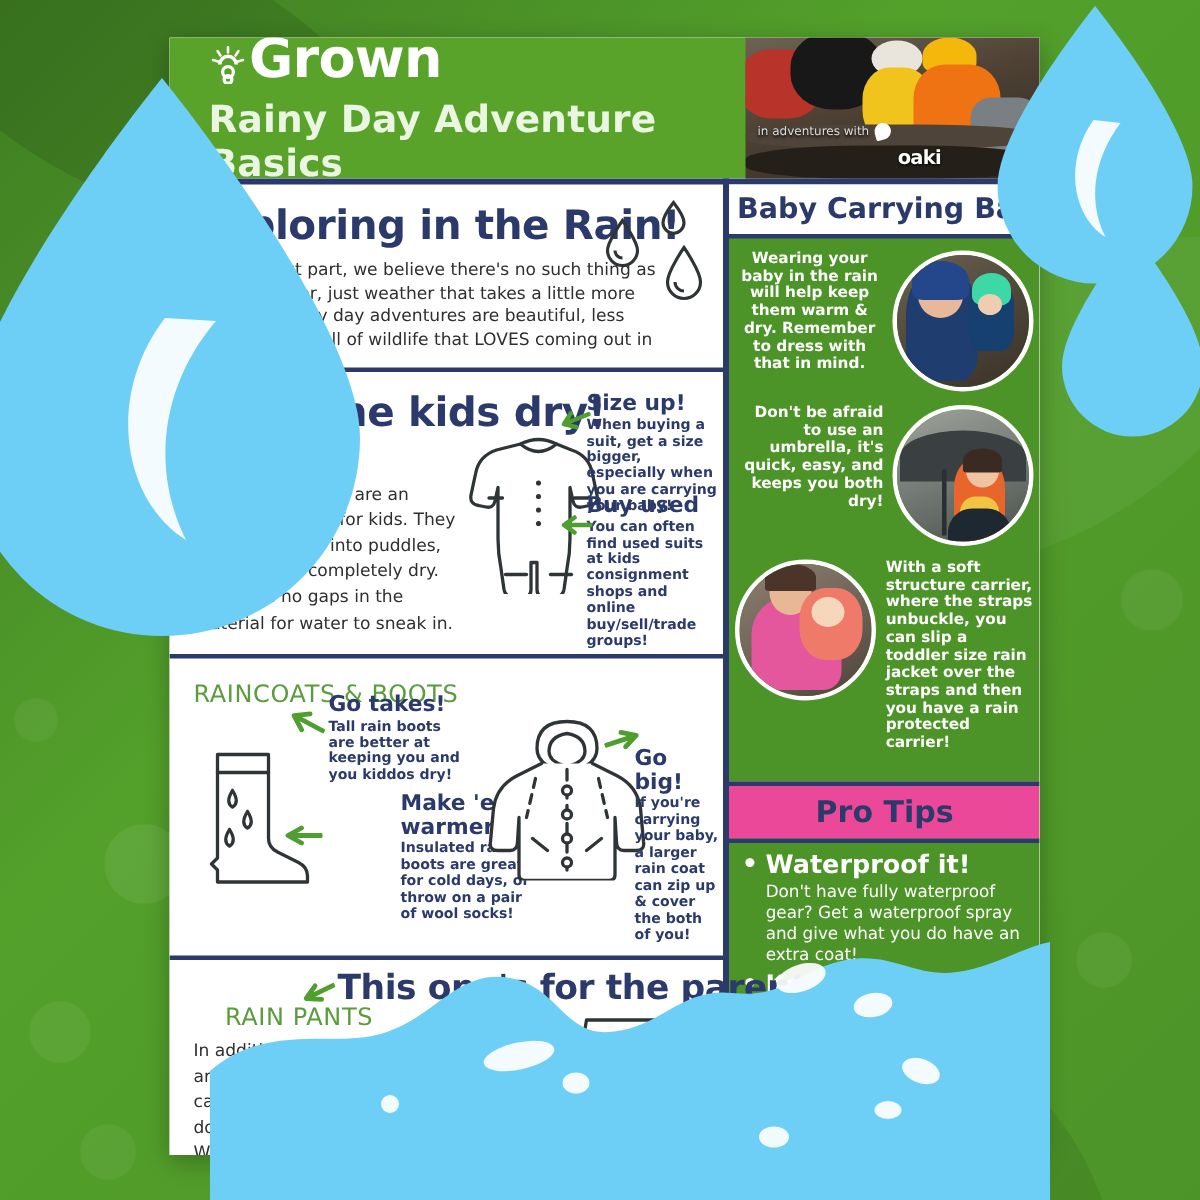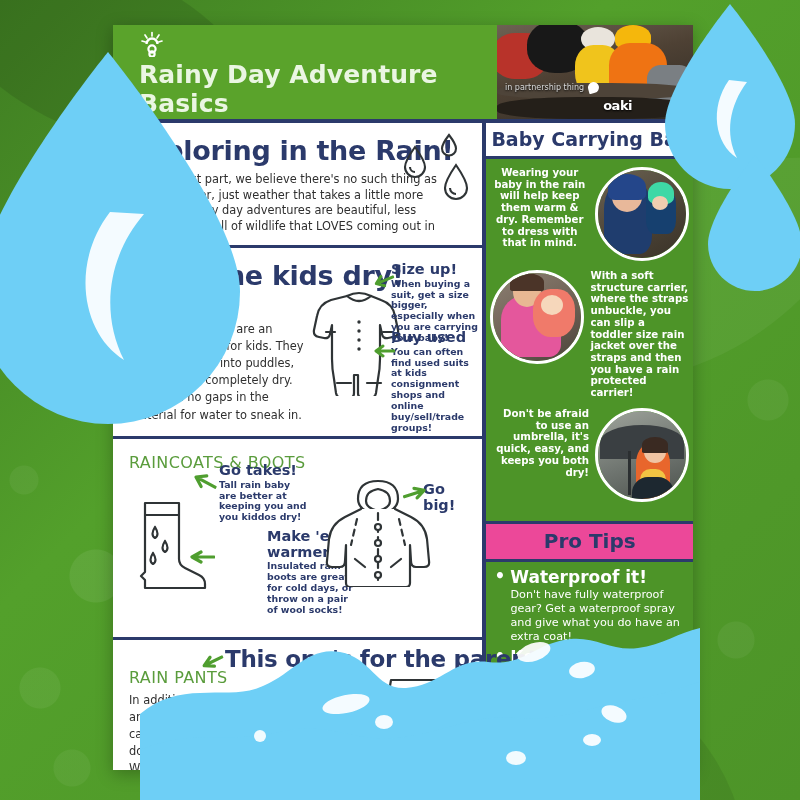--- a/index.html
+++ b/index.html
@@ -115,36 +115,37 @@
               <line x1="6" y1="4" x2="8" y2="7"></line>
               <line x1="20" y1="4" x2="18" y2="7"></line>
               <line x1="3" y1="10" x2="6.5" y2="11"></line>
               <line x1="23" y1="10" x2="19.5" y2="11"></line>
             </g>
             <path d="M7.5 13 a5.5 5.5 0 1 1 11 0" fill="none" stroke="#ffffff" stroke-width="2.4"></path>
             <circle cx="13" cy="18" r="3.6" fill="none" stroke="#ffffff" stroke-width="2.2"></circle>
             <circle cx="13" cy="23" r="2.6" fill="none" stroke="#ffffff" stroke-width="2.2"></circle>
           </svg>
         </span>
+        <span>Grown</span>
       </div>
       <div class="tagline">Rainy Day Adventure Basics</div>
     </div>
 
     <div class="hdr-photo">
       <div class="hp-fig" style="left:-4px;top:8px;width:54px;height:46px;background:#b8332a;border-radius:40%;"></div>
       <div class="hp-fig" style="left:30px;top:-4px;width:62px;height:52px;background:#181818;border-radius:45%;"></div>
       <div class="hp-fig" style="left:84px;top:2px;width:34px;height:24px;background:#e9e4dc;border-radius:50%;"></div>
       <div class="hp-fig" style="left:78px;top:20px;width:46px;height:52px;background:#f0c41c;border-radius:40% 40% 45% 45%;"></div>
       <div class="hp-fig" style="left:118px;top:0px;width:36px;height:24px;background:#f5b70c;border-radius:50% 50% 30% 30%;"></div>
       <div class="hp-fig" style="left:112px;top:18px;width:58px;height:62px;background:#ef7313;border-radius:36% 36% 30% 30%;"></div>
       <div class="hp-fig" style="left:150px;top:40px;width:46px;height:46px;background:#7a7f83;border-radius:30%;"></div>
       <div class="hp-fig" style="left:0px;top:58px;width:196px;height:16px;background:#4e4439;"></div>
       <div class="hp-fig" style="left:0px;top:72px;width:196px;height:22px;background:#241f19;"></div>
       <div class="partner">
-        <span>in partnership thing</span>
+        <span>in adventures with</span>
         <span class="oaki-mark"></span>
         <span class="oaki">oaki</span>
       </div>
     </div>
   </div>
 
   <div class="body-split">
 
     <div class="col-left">
 
@@ -223,21 +224,21 @@
             <g class="illo" stroke-width="1.7" fill="none">
               <path d="M26 30 q5 8 0 11 q-5 -3 0 -11"></path>
               <path d="M36 44 q5 8 0 11 q-5 -3 0 -11"></path>
               <path d="M24 56 q5 8 0 11 q-5 -3 0 -11"></path>
             </g>
           </svg>
         </span>
 
         <div style="position:absolute;left:106px;top:24px;width:90px;">
           <div class="callout-h">Go takes!</div>
-          <div class="callout-b">Tall rain baby are better at keeping you and you kiddos dry!</div>
+          <div class="callout-b">Tall rain boots are better at keeping you and you kiddos dry!</div>
         </div>
         <span style="position:absolute;left:76px;top:34px;transform:rotate(28deg);">
           <svg width="28" height="16" viewBox="0 0 28 16">
               <path d="M27 8 L7 8 M14 2 L5 8 L14 14" stroke="#4f9e2f" stroke-width="3.2" fill="none" stroke-linecap="round" stroke-linejoin="round"></path>
             </svg>
         </span>
 
         <div style="position:absolute;left:106px;top:90px;width:92px;margin-left:48px;">
           <div class="callout-h">Make 'em warmer!</div>
           <div class="callout-b">Insulated rain boots are great for cold days, or throw on a pair of wool socks!</div>
@@ -260,38 +261,39 @@
                 <circle cx="53" cy="84" r="3"></circle>
                 <circle cx="53" cy="100" r="3"></circle>
               </g>
             <path class="illo" d="M32 44 l-6 26" fill="none" stroke-width="1.5" stroke-dasharray="6 5"></path>
             <path class="illo" d="M74 44 l6 26" fill="none" stroke-width="1.5" stroke-dasharray="6 5"></path>
             <path class="illo" d="M30 84 l10 8" fill="none" stroke-width="1.5"></path>
             <path class="illo" d="M76 84 l-10 8" fill="none" stroke-width="1.5"></path>
           </svg>
         </span>
 
-        <div style="position:absolute;left:310px;top:43px;width:58px;">
+        <div style="position:absolute;left:310px;top:60px;width:58px;">
           <div class="callout-h">Go big!</div>
+          <div class="callout-b">If you're carrying your baby, a larger rain coat can zip up &amp; cover the both of you!</div>
         </div>
         <span style="position:absolute;left:290px;top:46px;transform:rotate(-18deg);">
           <svg width="26" height="14" viewBox="0 0 26 14">
               <path d="M1 7 L20 7 M13 2 L22 7 L13 12" stroke="#4f9e2f" stroke-width="3.2" fill="none" stroke-linecap="round" stroke-linejoin="round"></path>
             </svg>
         </span>
       </div>
 
       <div class="panel" style="height:193px;">
         <h2 class="big" style="position:absolute;left:112px;top:4px;font-size:23px;white-space:nowrap;">This one's for the parents!</h2>
         <span style="position:absolute;left:86px;top:14px;transform:rotate(-26deg);">
           <svg width="26" height="14" viewBox="0 0 26 14">
               <path d="M25 7 L7 7 M14 2 L5 7 L14 12" stroke="#4f9e2f" stroke-width="3.2" fill="none" stroke-linecap="round" stroke-linejoin="round"></path>
             </svg>
         </span>
-        <h3 class="sub" style="margin-top:18px;">RAIN PANTS</h3>
+        <h3 class="sub" style="margin-top:18px;margin-left:21px;">RAIN PANTS</h3>
         <div class="body-txt" style="width:268px;">In addition to a rain coat and boots, rain pants are wonderful for the adults. When you're carrying your baby, you'll have water dripping down from the carrier/child, soaking your legs. When you pick up your tired toddler, you won't have to worry about their wet and muddy boots on your legs.</div>
 
         <span style="position:absolute;left:272px;top:36px;">
           <svg width="72" height="100" viewBox="0 0 72 100">
             <path class="illo" d="M6 4 l60 0 l0 12 l-4 0 l-4 62 q-1 10 -8 10 l-8 0 q-5 0 -5 -10 l-2 -34 l-2 34 q0 10 -5 10 l-8 0 q-7 0 -8 -10 l-4 -62 l-4 0 Z"></path>
             <path class="illo" d="M6 16 l60 0" fill="none" stroke-width="1.8"></path>
             <path d="M36 42 l4 26 l-4 10 l-4 -10 Z" fill="#2f3436"></path>
             <path class="illo" d="M14 20 q4 16 16 18" fill="none" stroke-width="1.6"></path>
             <path class="illo" d="M58 20 q-4 16 -16 18" fill="none" stroke-width="1.6"></path>
           </svg>
@@ -311,47 +313,47 @@
           <div class="rc-txt" style="text-align:center;">Wearing your baby in the rain will help keep them warm &amp; dry. Remember to dress with that in mind.</div>
           <div class="rc-photo">
             <div class="pf" style="inset:0;background:linear-gradient(150deg,#6b6252 0%,#4a4235 60%,#3a3228 100%);"></div>
             <div class="pf" style="left:6px;top:10px;width:48px;height:74px;background:#1f3d6e;border-radius:40% 40% 25% 25%;"></div>
             <div class="pf" style="left:14px;top:12px;width:30px;height:30px;background:#e8b89a;border-radius:50%;"></div>
             <div class="pf" style="left:10px;top:4px;width:38px;height:26px;background:#24468a;border-radius:50% 50% 20% 20%;"></div>
             <div class="pf" style="left:48px;top:20px;width:30px;height:44px;background:#16406f;border-radius:30%;"></div>
             <div class="pf" style="left:50px;top:12px;width:26px;height:22px;background:#3ed8a6;border-radius:50% 50% 30% 30%;"></div>
             <div class="pf" style="left:54px;top:26px;width:16px;height:14px;background:#f0cdb0;border-radius:50%;"></div>
           </div>
-        </div>
-
-        <div class="rc-row">
-          <div class="rc-photo">
-            <div class="pf" style="inset:0;background:linear-gradient(150deg,#8d7f72 0%,#6a5e52 60%,#4a423a 100%);"></div>
-            <div class="pf" style="left:8px;top:22px;width:60px;height:62px;background:#e4579c;border-radius:40% 40% 20% 20%;"></div>
-            <div class="pf" style="left:20px;top:4px;width:28px;height:30px;background:#e8b793;border-radius:50%;"></div>
-            <div class="pf" style="left:17px;top:0px;width:34px;height:18px;background:#4b3428;border-radius:50% 50% 10% 10%;"></div>
-            <div class="pf" style="left:40px;top:16px;width:42px;height:48px;background:#f07a6a;border-radius:42%;"></div>
-            <div class="pf" style="left:48px;top:22px;width:22px;height:20px;background:#f6d7bb;border-radius:50%;"></div>
-          </div>
-          <div class="rc-txt">With a soft structure carrier, where the straps unbuckle, you can slip a toddler size rain jacket over the straps and then you have a rain protected carrier!</div>
         </div>
 
         <div class="rc-row">
           <div class="rc-txt" style="text-align:right;">Don't be afraid to use an umbrella, it's quick, easy, and keeps you both dry!</div>
           <div class="rc-photo">
             <div class="pf" style="inset:0;background:linear-gradient(160deg,#9fa49c 0%,#6f7570 55%,#4c514c 100%);"></div>
             <div class="pf" style="left:2px;top:14px;width:84px;height:34px;background:#3a3f42;border-radius:50% 50% 0 0;"></div>
             <div class="pf" style="left:30px;top:40px;width:3px;height:44px;background:#2b2f31;"></div>
             <div class="pf" style="left:38px;top:34px;width:34px;height:54px;background:#e8662c;border-radius:34% 34% 18% 18%;"></div>
             <div class="pf" style="left:46px;top:30px;width:22px;height:22px;background:#f0c4a3;border-radius:50%;"></div>
             <div class="pf" style="left:44px;top:26px;width:26px;height:16px;background:#3a2a22;border-radius:50% 50% 10% 10%;"></div>
             <div class="pf" style="left:42px;top:58px;width:26px;height:26px;background:#f2c443;border-radius:40%;"></div>
             <div class="pf" style="left:34px;top:66px;width:42px;height:22px;background:#1d2830;border-radius:16px 16px 0 0;"></div>
           </div>
         </div>
+
+        <div class="rc-row">
+          <div class="rc-photo">
+            <div class="pf" style="inset:0;background:linear-gradient(150deg,#8d7f72 0%,#6a5e52 60%,#4a423a 100%);"></div>
+            <div class="pf" style="left:8px;top:22px;width:60px;height:62px;background:#e4579c;border-radius:40% 40% 20% 20%;"></div>
+            <div class="pf" style="left:20px;top:4px;width:28px;height:30px;background:#e8b793;border-radius:50%;"></div>
+            <div class="pf" style="left:17px;top:0px;width:34px;height:18px;background:#4b3428;border-radius:50% 50% 10% 10%;"></div>
+            <div class="pf" style="left:40px;top:16px;width:42px;height:48px;background:#f07a6a;border-radius:42%;"></div>
+            <div class="pf" style="left:48px;top:22px;width:22px;height:20px;background:#f6d7bb;border-radius:50%;"></div>
+          </div>
+          <div class="rc-txt">With a soft structure carrier, where the straps unbuckle, you can slip a toddler size rain jacket over the straps and then you have a rain protected carrier!</div>
+        </div>
       </div>
 
       <div class="pro-head">
         <span>Pro Tips</span>
       </div>
 
       <div class="pro-body">
         <div class="tip">
           <div class="tip-h">
             <span class="bull">•</span>

